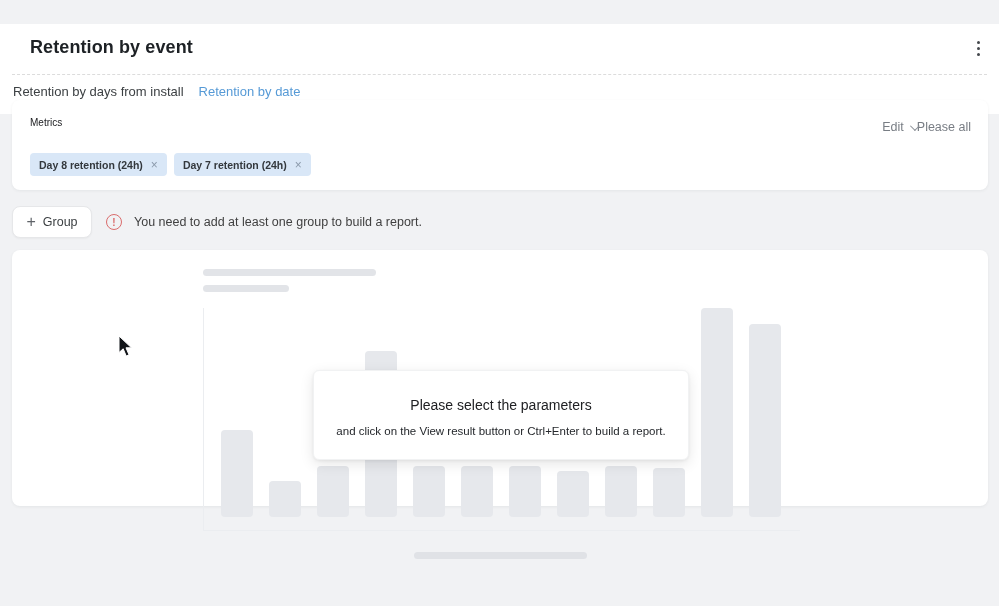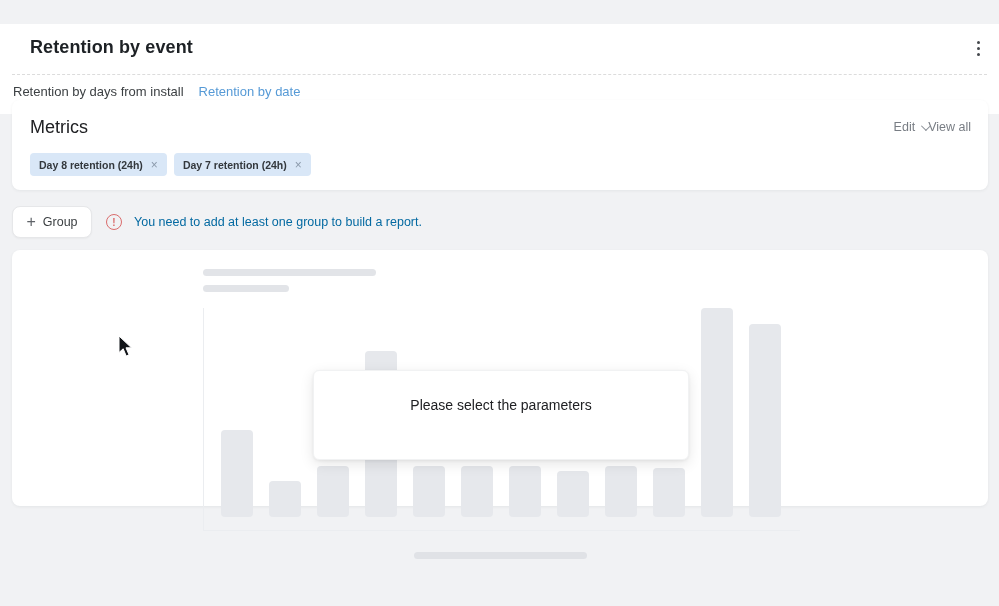--- a/index.html
+++ b/index.html
@@ -41,21 +41,21 @@
     font-size:13px; color:#3c4043; padding-bottom:11px; cursor:pointer;
     border-bottom:2.5px solid transparent;
   }
   .tab.active { color:#569ad6; border-bottom-color:#4b94d2; }
   
   .card {
     position:absolute; background:#fff; border-radius:8px;
     box-shadow:0 1px 3px rgba(60,64,67,.07);
   }
   .metrics-card { left:12px; top:100px; width:976px; height:90px; }
-  .metrics-title { position:absolute; left:18px; top:17px; font-size:18px; font-weight:500; color:#202124; }
+  .metrics-title { position:absolute; left:18px; top:17px; font-size:10px; font-weight:500; color:#202124; }
   .metrics-actions {
     position:absolute; right:17px; top:20px; display:flex; align-items:center;
     font-size:12.5px; color:#787d84;
   }
   .edit-btn { display:flex; align-items:center; gap:6px; cursor:pointer; }
   .chev { width:7px; height:7px; border-right:1.5px solid #8a8f96; border-bottom:1.5px solid #8a8f96;
     transform:rotate(45deg) translateY(-2px); }
   .clear-all { cursor:pointer; }
   .chips { position:absolute; left:18px; top:53px; display:flex; gap:7px; }
   .chip {
@@ -75,21 +75,21 @@
   .plus-glyph { font-size:16px; color:#5f6368; font-weight:400; line-height:1; margin-top:-1px; }
   .warning-row {
     position:absolute; left:106px; top:206px; height:32px;
     display:flex; align-items:center; gap:12px;
   }
   .warning-icon {
     width:16px; height:16px; border:1.5px solid #da6c6c; border-radius:50%;
     color:#da6c6c; font-size:10px; font-weight:700;
     display:flex; align-items:center; justify-content:center; flex:none;
   }
-  .warning-text { font-size:12.5px; color:#0369a1; }
+  .warning-text { font-size:12.5px; color:#404040; }
   
   .chart-card { left:12px; top:250px; width:976px; height:256px; }
   .sk-line { position:absolute; background:#e2e4e8; border-radius:4px; height:7px; }
   .sk-line-1 { left:191px; top:19px;  width:173px; }
   .sk-line-2 { left:191px; top:35px;  width:86px;  }
   .sk-line-bottom { left:402px; top:302px; width:173px; background:#e0e2e6; }
   .axis-v { position:absolute; left:191px; top:58px;  width:1px;  height:222px; background:#ebedf0; }
   .axis-h { position:absolute; left:191px; top:280px; width:597px; height:1px;  background:#ebedf0; }
   .sk-bar { position:absolute; background:#e6e8ec; border-radius:4px; }
   .placeholder-modal {
@@ -120,21 +120,21 @@
   </div>
 </div>
 
 <div class="card metrics-card">
   <div class="metrics-title">Metrics</div>
   <div class="metrics-actions">
     <div class="edit-btn">
       <span>Edit</span>
       <span class="chev"></span>
     </div>
-    <div class="clear-all">View all</div>
+    <div class="clear-all">Please all</div>
   </div>
   <div class="chips">
     <div class="chip">
       <span>Day 8 retention (24h)</span>
       <span class="chip-x">×</span>
     </div>
     <div class="chip">
       <span>Day 7 retention (24h)</span>
       <span class="chip-x">×</span>
     </div>
@@ -164,19 +164,20 @@
       <div class="sk-bar" style="left: 449px; top: 216px; width: 32px; height: 51px; background: rgb(230, 232, 236);"></div>
       <div class="sk-bar" style="left: 497px; top: 216px; width: 32px; height: 51px; background: rgb(230, 232, 236);"></div>
       <div class="sk-bar" style="left: 545px; top: 221px; width: 32px; height: 46px; background: rgb(230, 232, 236);"></div>
       <div class="sk-bar" style="left: 593px; top: 216px; width: 32px; height: 51px; background: rgb(230, 232, 236);"></div>
       <div class="sk-bar" style="left: 641px; top: 218px; width: 32px; height: 49px; background: rgb(230, 232, 236);"></div>
       <div class="sk-bar" style="left: 689px; top: 58px; width: 32px; height: 209px; background: rgb(230, 232, 236);"></div>
       <div class="sk-bar" style="left: 737px; top: 74px; width: 32px; height: 193px; background: rgb(230, 232, 236);"></div>
     </div>
   <div class="placeholder-modal">
     <div class="placeholder-title">Please select the parameters</div>
+    <div class="placeholder-subtitle">and click on the View result button or Ctrl+Enter to build a report.</div>
   </div>
   <div class="sk-line sk-line-bottom"></div>
 </div>
 
 <svg class="cursor" width="18" height="24" viewBox="0 0 18 24">
   <path d="M1 1 L1 17.5 L5.2 13.8 L8.2 21 L11 19.8 L8 12.8 L13.5 12.8 Z" fill="#111418" stroke="#ffffff" stroke-width="1"></path>
 </svg>
 
 </body></html>

